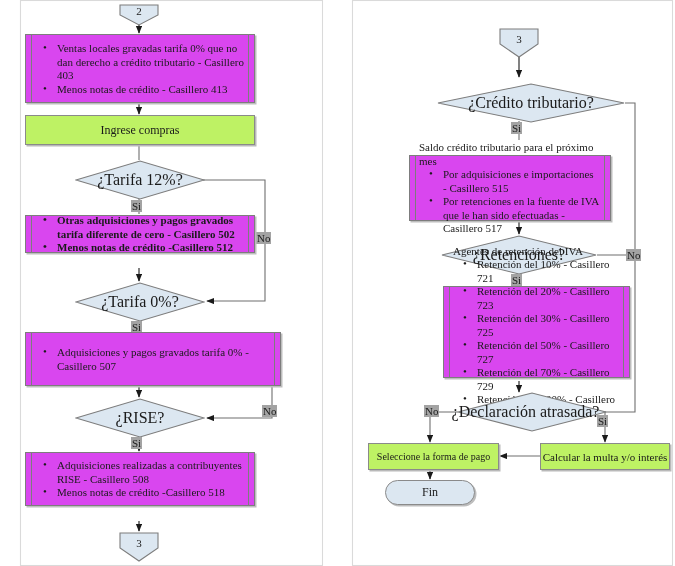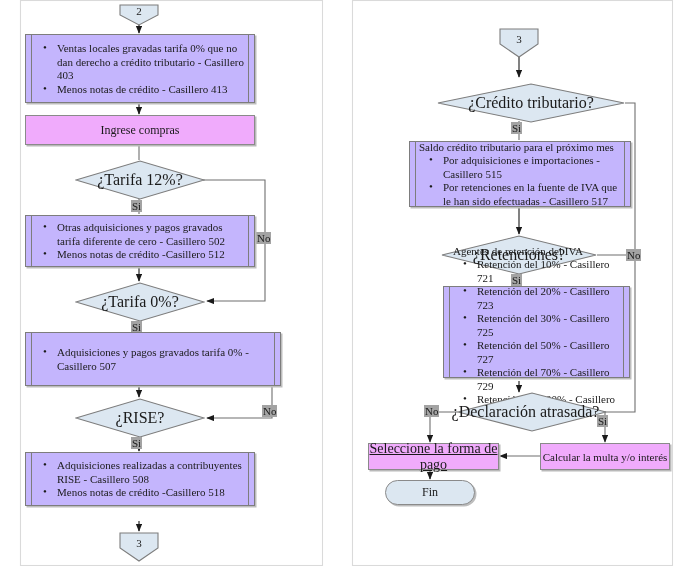--- a/index.html
+++ b/index.html
@@ -7,25 +7,25 @@
        font-family:"Liberation Serif","DejaVu Serif",serif;color:#1a1a1a;}
 
   #canvas{position:absolute;left:0;top:0;width:675px;height:566px;}
 
   
   #lines{position:absolute;left:0;top:0;width:675px;height:566px;pointer-events:none;}
 
   
   .node{position:absolute;box-sizing:border-box;}
 
-  .proc{background:#f0abfc;border:1px solid #8a8a8a;
+  .proc{background:#bef264;border:1px solid #8a8a8a;
         box-shadow:1.5px 1.5px 0 0 #b9b9b9;}
 
   
-  .listbox{background:#c4b5fd;border:1px solid #7d7d7d;
+  .listbox{background:#d946ef;border:1px solid #7d7d7d;
            box-shadow:1.5px 1.5px 0 0 #bdbdbd;}
   .listbox::before,.listbox::after{content:"";position:absolute;top:0;bottom:0;
         width:0;border-left:1px solid #7d7d7d;}
   .listbox::before{left:5px;}
   .listbox::after{right:5px;}
 
   .listbox .inner{position:absolute;left:9px;right:10px;top:3px;bottom:2px;
         display:flex;flex-direction:column;justify-content:center;}
 
   .lead{font-size:11px;line-height:13.5px;margin:0 0 0 0;}
@@ -148,21 +148,21 @@
 
   <div class="dec" style="left:75px;top:160px;width:130px;height:40px;">
     <svg width="130" height="40" viewBox="0 0 130 40">
       <path d="M1,20 L65,1 L129,20 L65,39 Z" fill="#dce7f1" stroke="#7d7d7d" stroke-width="1.1"></path>
     </svg>
     <div class="dtxt">¿Tarifa 12%?</div>
   </div>
   <div class="elab" style="left:131px;top:200px;">Si</div>
   <div class="elab" style="left:256px;top:232px;">No</div>
 
-  <div class="node listbox" style="left:25px;top:215px;width:230px;height:52px;">
+  <div class="node listbox" style="left:25px;top:215px;width:230px;height:38px;font-weight:bold;">
     <div class="inner">
       <ul class="bul">
         <li>Otras adquisiciones y pagos gravados tarifa diferente de cero - Casillero 502</li>
         <li>Menos notas de crédito -Casillero 512</li>
       </ul>
     </div>
   </div>
 
   <div class="dec" style="left:75px;top:282px;width:130px;height:40px;">
     <svg width="130" height="40" viewBox="0 0 130 40">
@@ -213,21 +213,21 @@
   </div>
 
   <div class="dec" style="left:437px;top:83px;width:188px;height:40px;">
     <svg width="188" height="40" viewBox="0 0 188 40">
       <path d="M1,20 L94,1 L187,20 L94,39 Z" fill="#dce7f1" stroke="#7d7d7d" stroke-width="1.1"></path>
     </svg>
     <div class="dtxt">¿Crédito tributario?</div>
   </div>
   <div class="elab" style="left:511px;top:122px;">Si</div>
 
-  <div class="node listbox" style="left:409px;top:141px;width:222px;height:66px;">
+  <div class="node listbox" style="left:409px;top:155px;width:202px;height:66px;">
     <div class="inner">
       <div class="lead">Saldo crédito tributario para el próximo mes</div>
       <ul class="bul tight">
         <li>Por adquisiciones e importaciones - Casillero 515</li>
         <li>Por retenciones en la fuente de IVA que le han sido efectuadas - Casillero 517</li>
       </ul>
     </div>
   </div>
 
   <div class="dec" style="left:441px;top:235px;width:156px;height:40px;">
@@ -256,21 +256,21 @@
   <div class="dec" style="left:445px;top:392px;width:190px;height:40px;">
     <svg width="190" height="40" viewBox="0 0 190 40">
       <path d="M13,20 L87,1 L161,20 L87,39 Z" fill="#dce7f1" stroke="#7d7d7d" stroke-width="1.1"></path>
     </svg>
     <div class="dtxt" style="right:29px;">¿Declaración atrasada?</div>
   </div>
   <div class="elab" style="left:424px;top:405px;">No</div>
   <div class="elab" style="left:597px;top:415px;">Si</div>
 
   <div class="node proc oneline" style="left:368px;top:443px;width:131px;height:27px;">
-    <span style="font-size:14px;text-decoration:underline;">Seleccione la forma de pago</span>
+    <span style="font-size:10px;">Seleccione la forma de pago</span>
   </div>
 
   <div class="node term" style="left:385px;top:480px;width:90px;height:25px;">
     <span>Fin</span>
   </div>
 
   <div class="node proc oneline" style="left:540px;top:443px;width:130px;height:27px;">
     <span style="font-size:11px;">Calcular la multa y/o interés</span>
   </div>
 

